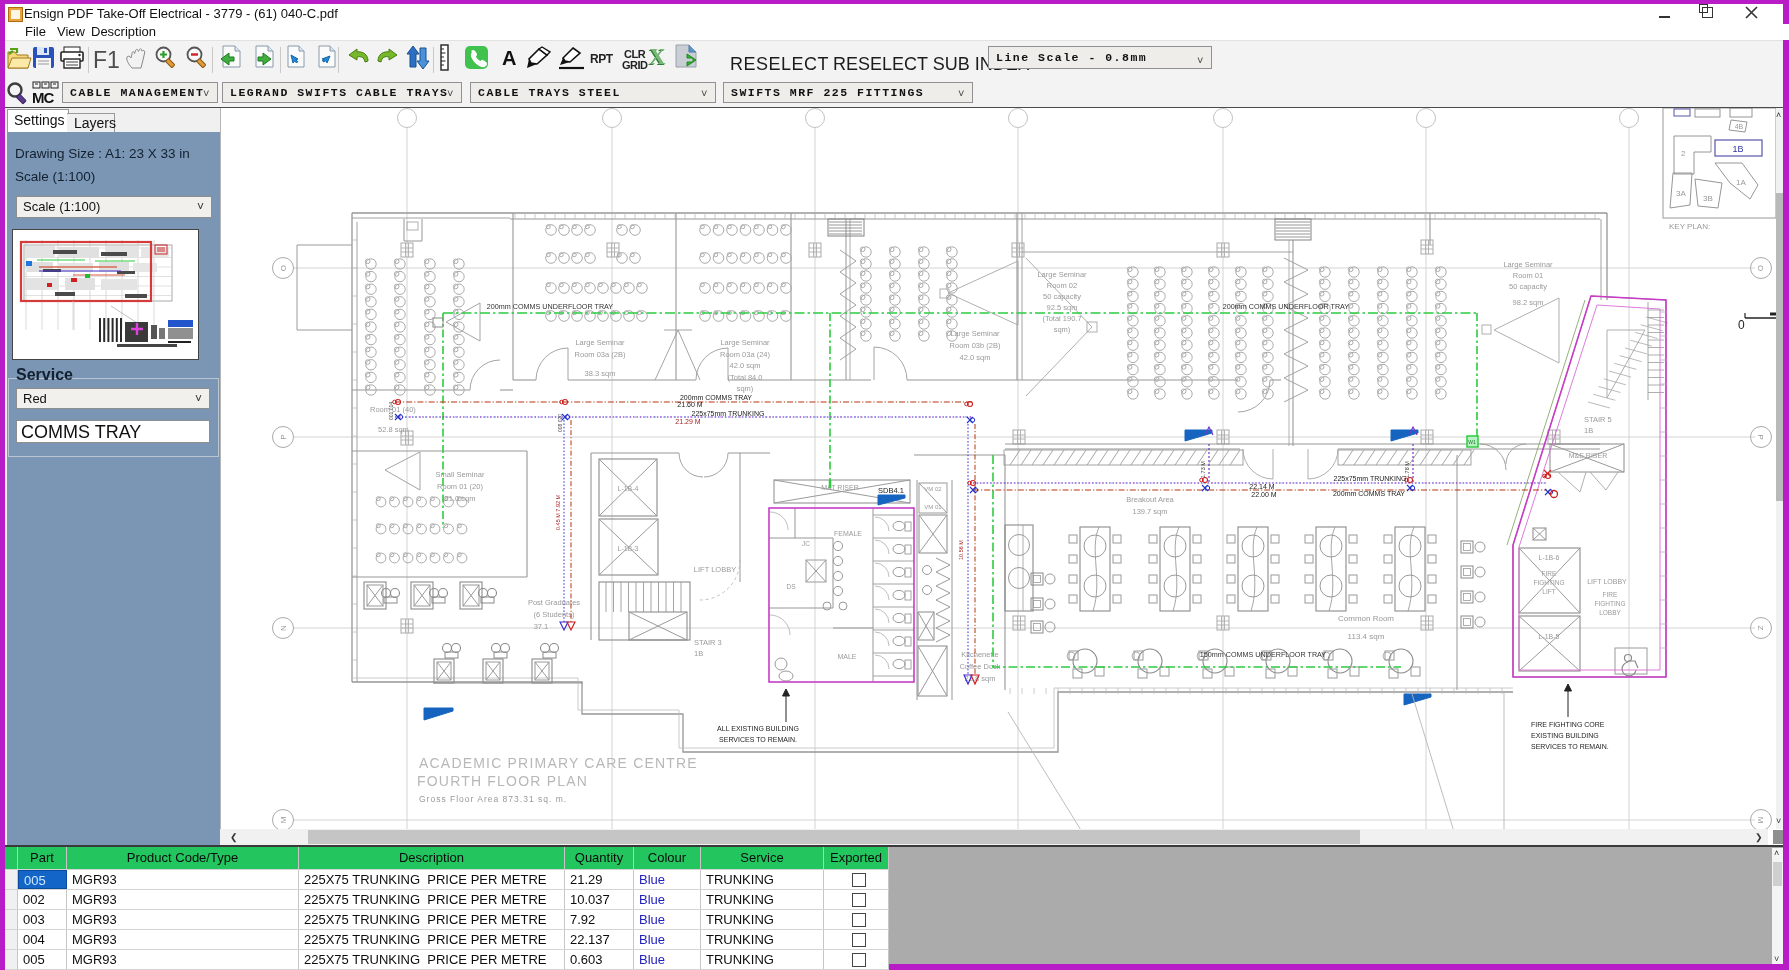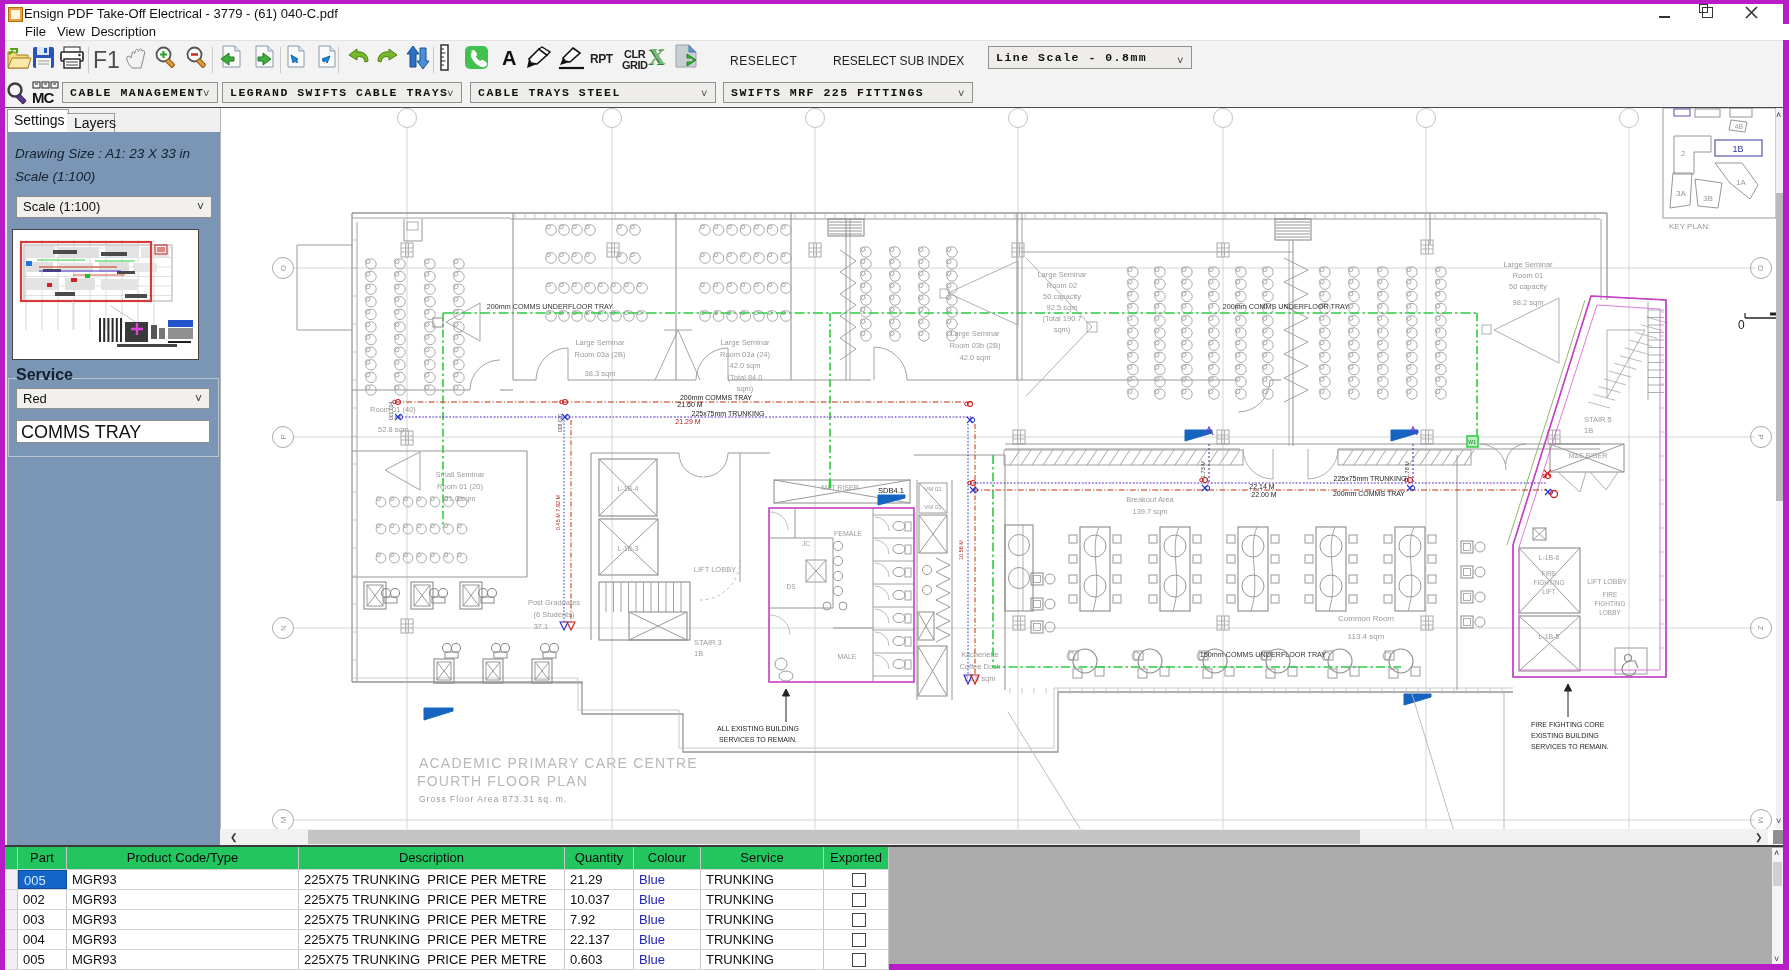--- a/index.html
+++ b/index.html
@@ -10,34 +10,34 @@
 #title{left:0;top:0;width:100%;height:20px;background:#fff;}
 #ticon{left:3px;top:3px;width:13px;height:13px;background:#e8a33d;border:1px solid #b06a10;}
 #ticon:before{content:"";position:absolute;left:2px;top:2px;width:9px;height:9px;background:#fdf6e3;}
 #ttext{left:19px;top:2px;font-size:13px;color:#111;}
 #wbtn{right:4px;top:2px;width:120px;height:16px;color:#333;}
 
 #menu{left:17px;top:20px;width:100%;height:16px;background:#fff;font-size:13px;color:#111;}
 
 #tbar{left:0;top:36px;width:100%;height:66px;background:#f3f3f3;border-top:1px solid #e2e2e2;}
 #tbar .sep{position:absolute;top:6px;width:1px;height:26px;background:#c9c9c9;}
-.tbtxt{position:absolute;font-size:12px;color:#1c1c1c;letter-spacing:.5px;}
+.tbtxt{position:absolute;font-size:18px;color:#1c1c1c;letter-spacing:.5px;}
 .combo{position:absolute;background:#eeedea;border:1px solid #919191;font-family:"Liberation Mono",monospace;
   font-size:11.5px;font-weight:700;color:#111;line-height:19px;padding-left:7px;letter-spacing:1.5px;box-sizing:border-box;}
 .combo .chev{position:absolute;right:6px;top:1px;font-size:11px;font-weight:400;color:#444;
   font-family:"Liberation Sans",sans-serif;}
 #row2line{left:0;top:66px;width:100%;height:1px;background:#dcdcdc;}
 #darkline{left:0;top:103px;width:100%;height:3px;background:#4a4a4a;}
 
 #side{left:0;top:104px;width:215px;height:741px;background:#f0f0f0;}
 #sblue{position:absolute;left:2px;top:24px;width:213px;height:717px;background:#7a96b4;}
 .tab{position:absolute;box-sizing:border-box;font-size:14px;color:#111;}
 #tabset{left:2px;top:1px;width:62px;height:23px;background:#fff;border:1px solid #9a9a9a;border-bottom:none;padding:2px 0 0 6px;}
 #tablay{left:62px;top:5px;width:48px;height:19px;background:#f0f0f0;border:1px solid #9a9a9a;border-bottom:none;border-left:none;padding:1px 0 0 7px;}
-.sbtext{position:absolute;color:#13202f;font-size:13.5px;font-style:italic;}
+.sbtext{position:absolute;color:#13202f;font-size:13.5px;}
 .sdrop{position:absolute;background:#f1f0ec;border:1px solid #8e8e8e;font-size:13px;color:#111;
   line-height:20px;padding-left:6px;box-sizing:border-box;}
 .sdrop .chev{position:absolute;right:7px;top:0;font-size:12px;color:#333;}
 #thumb{position:absolute;left:5px;top:97px;width:185px;height:129px;background:#fff;border:1px solid #444;}
 #svcbox{position:absolute;left:1px;top:246px;width:209px;height:77px;border:1px solid #b9c6d2;}
 #svclab{position:absolute;left:9px;top:234px;font-size:16px;font-weight:700;color:#13202f;}
 #comms{position:absolute;left:9px;top:288px;width:194px;height:23px;background:#fff;border:1px solid #8e8e8e;
   font-size:18px;color:#111;line-height:22px;padding-left:4px;box-sizing:border-box;}
 
 #canvas{left:215px;top:104px;width:1556px;height:741px;background:#fff;border-left:1px solid #b5b5b5;}
@@ -191,21 +191,21 @@
               <rect x="10" y="0" width="7" height="6"></rect>
               <rect x="19" y="0" width="7" height="6"></rect>
               <path d="M3 2 h3 M12 2 h3 M21 2 h3"></path>
             </g>
             <text x="0" y="21" font-size="15" font-weight="bold" fill="#111" font-family="Liberation Sans" letter-spacing="-1">MC</text>
           </g>
     </svg>
       </div>
     <div class="tbtxt" style="left:725px;top:13px;">RESELECT</div>
     <div class="tbtxt" style="left:828px;top:13px;letter-spacing:0;">RESELECT SUB INDEX</div>
-    <div class="combo" style="left:983px;top:5px;width:204px;height:23px;line-height:21px;">Line Scale - 0.8mm<span class="chev" style="top:3px;">˅</span></div>
+    <div class="combo" style="left:983px;top:5px;width:224px;height:23px;line-height:21px;">Line Scale - 0.8mm<span class="chev" style="top:3px;">˅</span></div>
     <div id="row2line" class="abs"></div>
     <div id="mag2"></div>
     <div class="combo" style="left:57px;top:41px;width:156px;height:21px;">CABLE MANAGEMENT<span class="chev">˅</span></div>
     <div class="combo" style="left:217px;top:41px;width:240px;height:21px;">LEGRAND SWIFTS CABLE TRAYS<span class="chev">˅</span></div>
     <div class="combo" style="left:465px;top:41px;width:246px;height:21px;">CABLE TRAYS STEEL<span class="chev">˅</span></div>
     <div class="combo" style="left:718px;top:41px;width:250px;height:21px;">SWIFTS MRF 225 FITTINGS<span class="chev">˅</span></div>
   </div>
   <div id="darkline" class="abs"></div>
   <div id="side" class="abs">
     <div id="tabset" class="tab">Settings</div>

